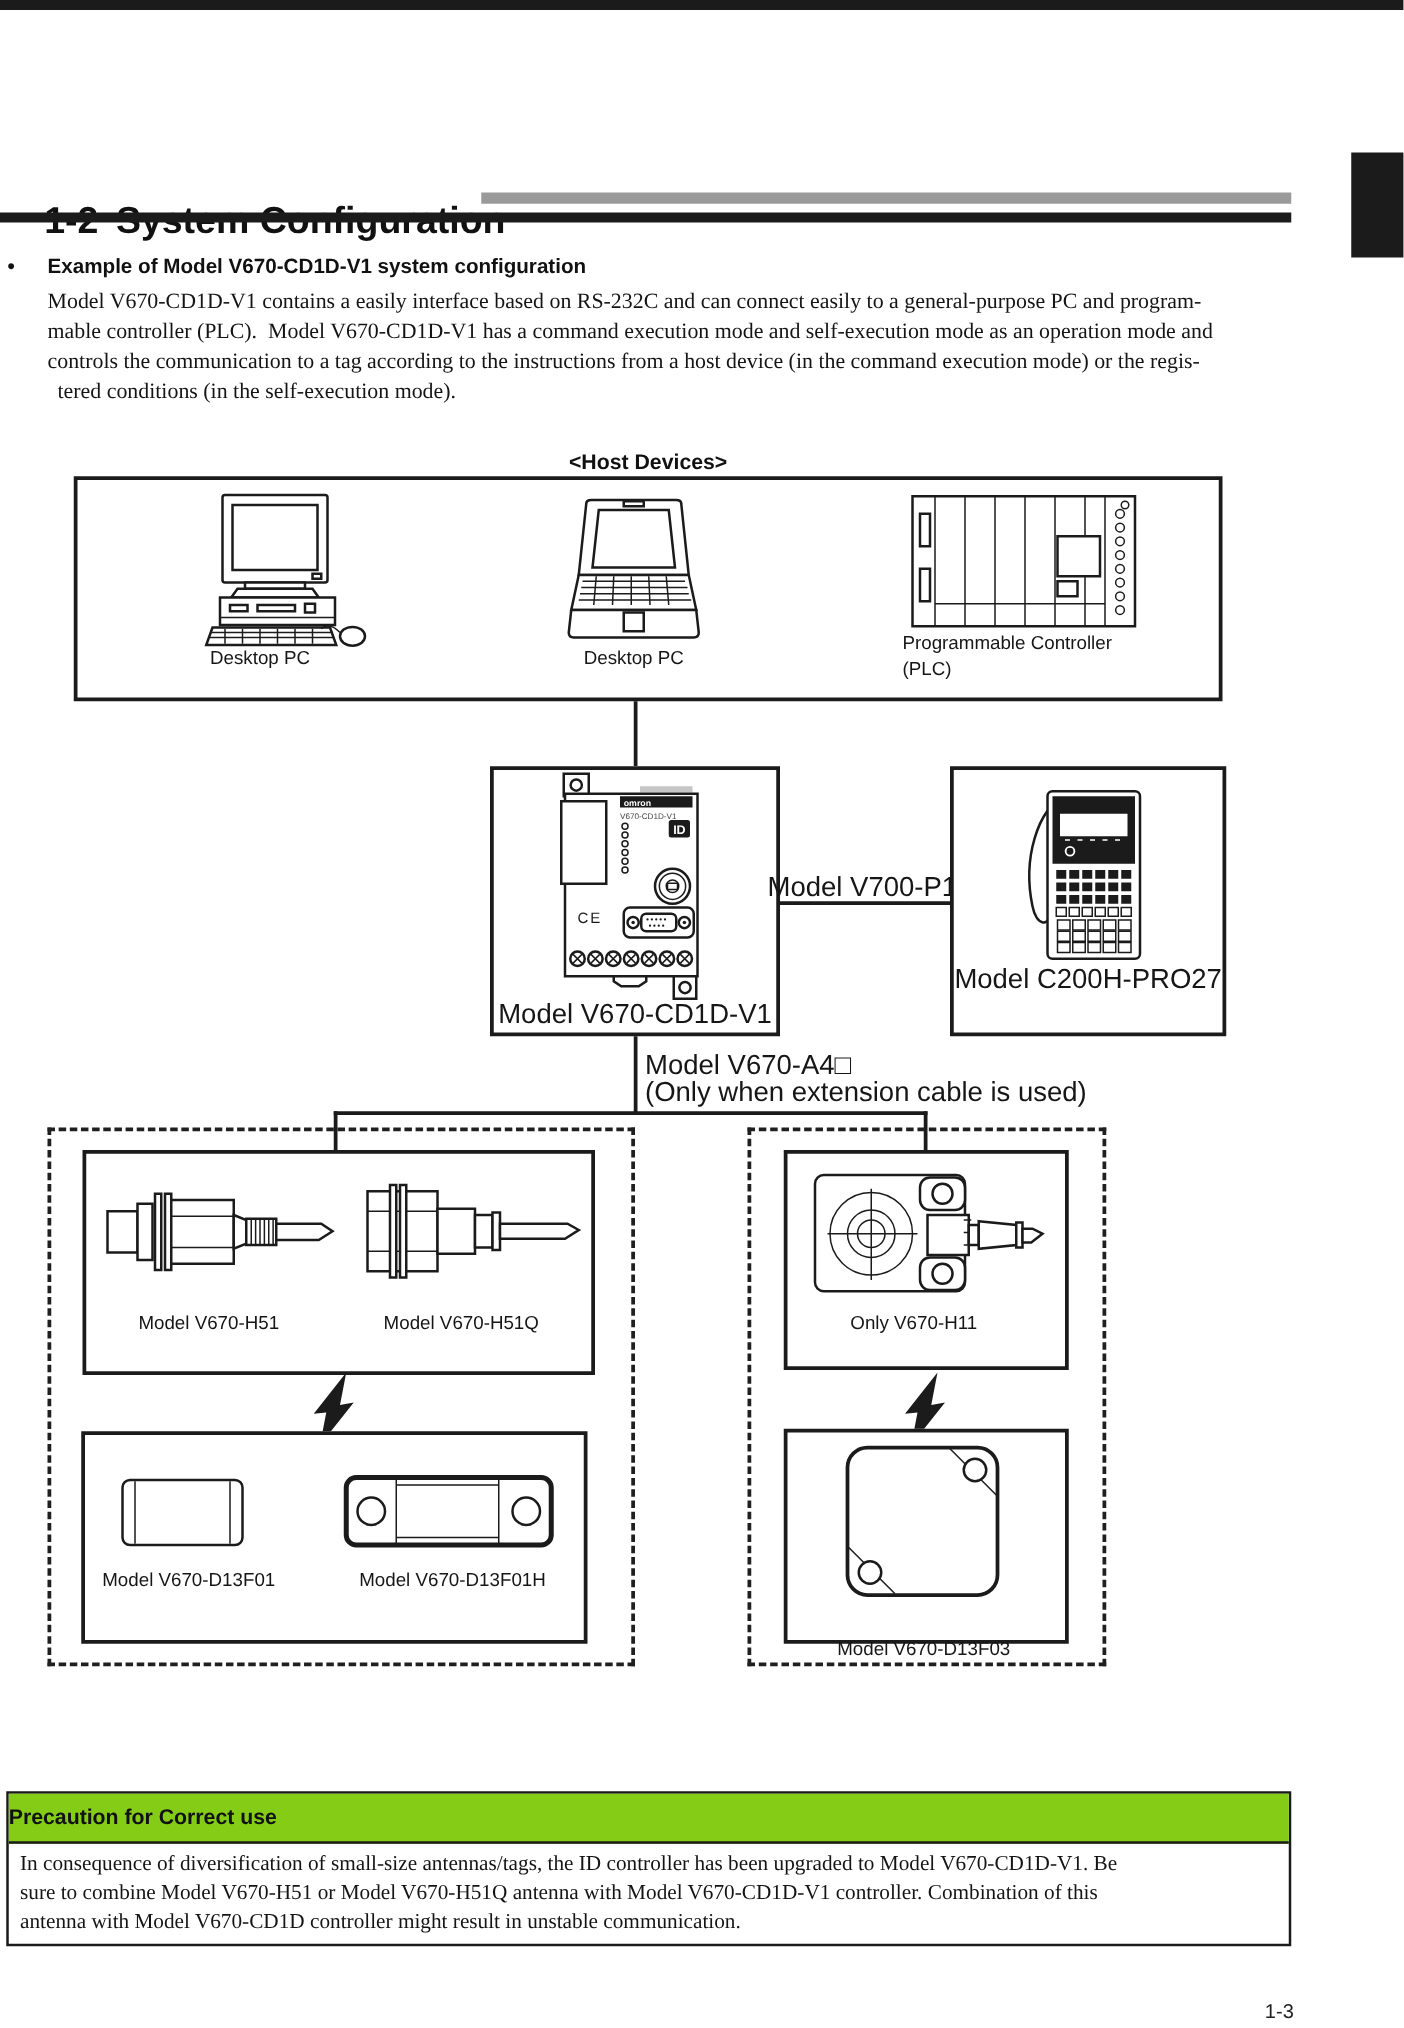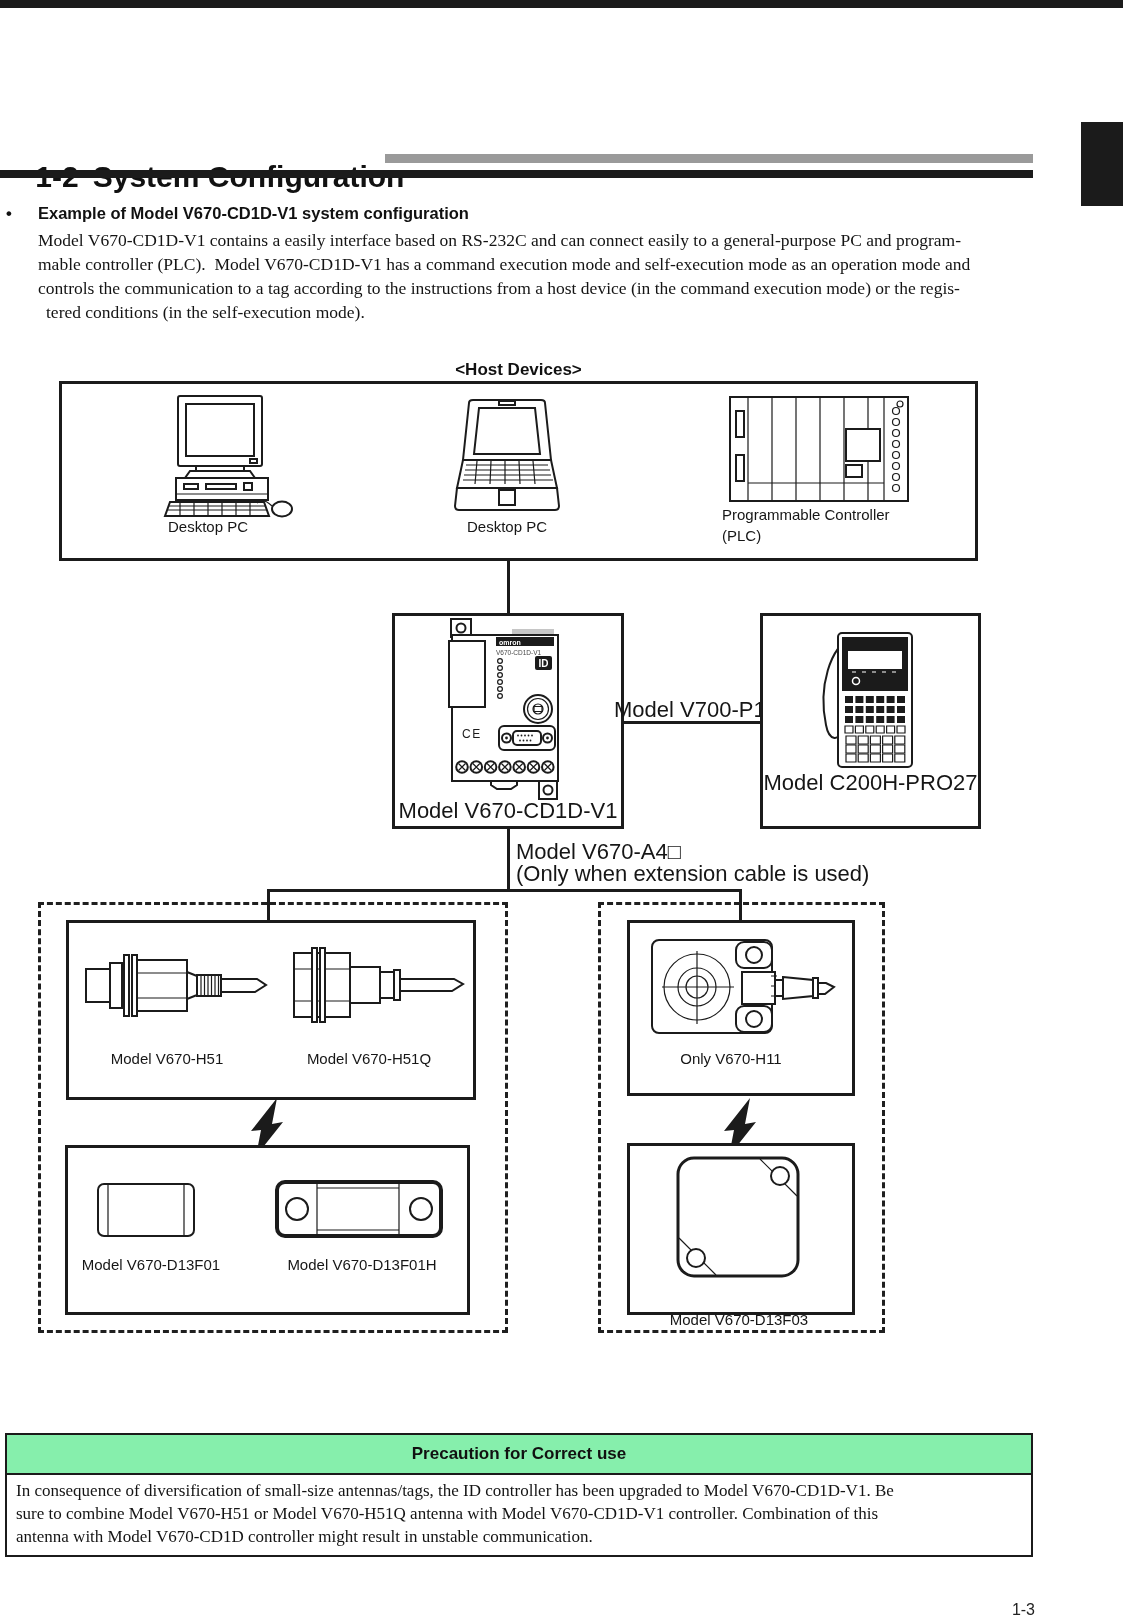--- a/index.html
+++ b/index.html
@@ -11,22 +11,22 @@
   .dashed{position:absolute;border:3px dashed #1f1f1f;background:transparent;box-sizing:border-box;}
   .title{position:absolute;font:bold 30px "Liberation Sans",sans-serif;color:#111;white-space:pre;}
   .title .num{margin-right:14px;}
   .hl{position:absolute;font:bold 17px "Liberation Sans","DejaVu Sans",sans-serif;color:#111;text-align:center;white-space:pre;margin-top:16px;}
   .bullhead{position:absolute;font:bold 16.5px "Liberation Sans",sans-serif;color:#111;white-space:pre;}
   .bodytext{position:absolute;font:17.5px "Liberation Serif",serif;color:#141414;white-space:pre;}
   .lbl{position:absolute;font:15px "Liberation Sans","DejaVu Sans",sans-serif;color:#161616;text-align:center;white-space:pre;}
   .lbl.left{text-align:left;}
   .lbl.big{font-size:22px;}
   .precbox{position:absolute;border:2.5px solid #1b1b1b;background:#fff;box-sizing:border-box;}
-  .prechead{position:absolute;left:0;top:0;right:0;height:38px;background:#86efac;
-            border-bottom:2.5px solid #1b1b1b;text-align:center;
+  .prechead{position:absolute;left:0;top:0;right:0;height:38px;background:#84cc16;
+            border-bottom:2.5px solid #1b1b1b;
             font:bold 17px "Liberation Sans",sans-serif;color:#111;line-height:38px;}
   .precline{position:absolute;font:17px "Liberation Serif",serif;color:#141414;white-space:pre;}
   .pagenum{position:absolute;font:16px "Liberation Sans",sans-serif;color:#222;text-align:right;}
   svg{position:absolute;overflow:visible;}
   svg *{vector-effect:non-scaling-stroke;}
   .ink{stroke:#1b1b1b;stroke-width:2;fill:#fff;}
   .ink-thin{stroke:#1b1b1b;stroke-width:1.2;fill:none;}
   .ink-fill{fill:#1b1b1b;stroke:none;}
 </style>
 </head>

